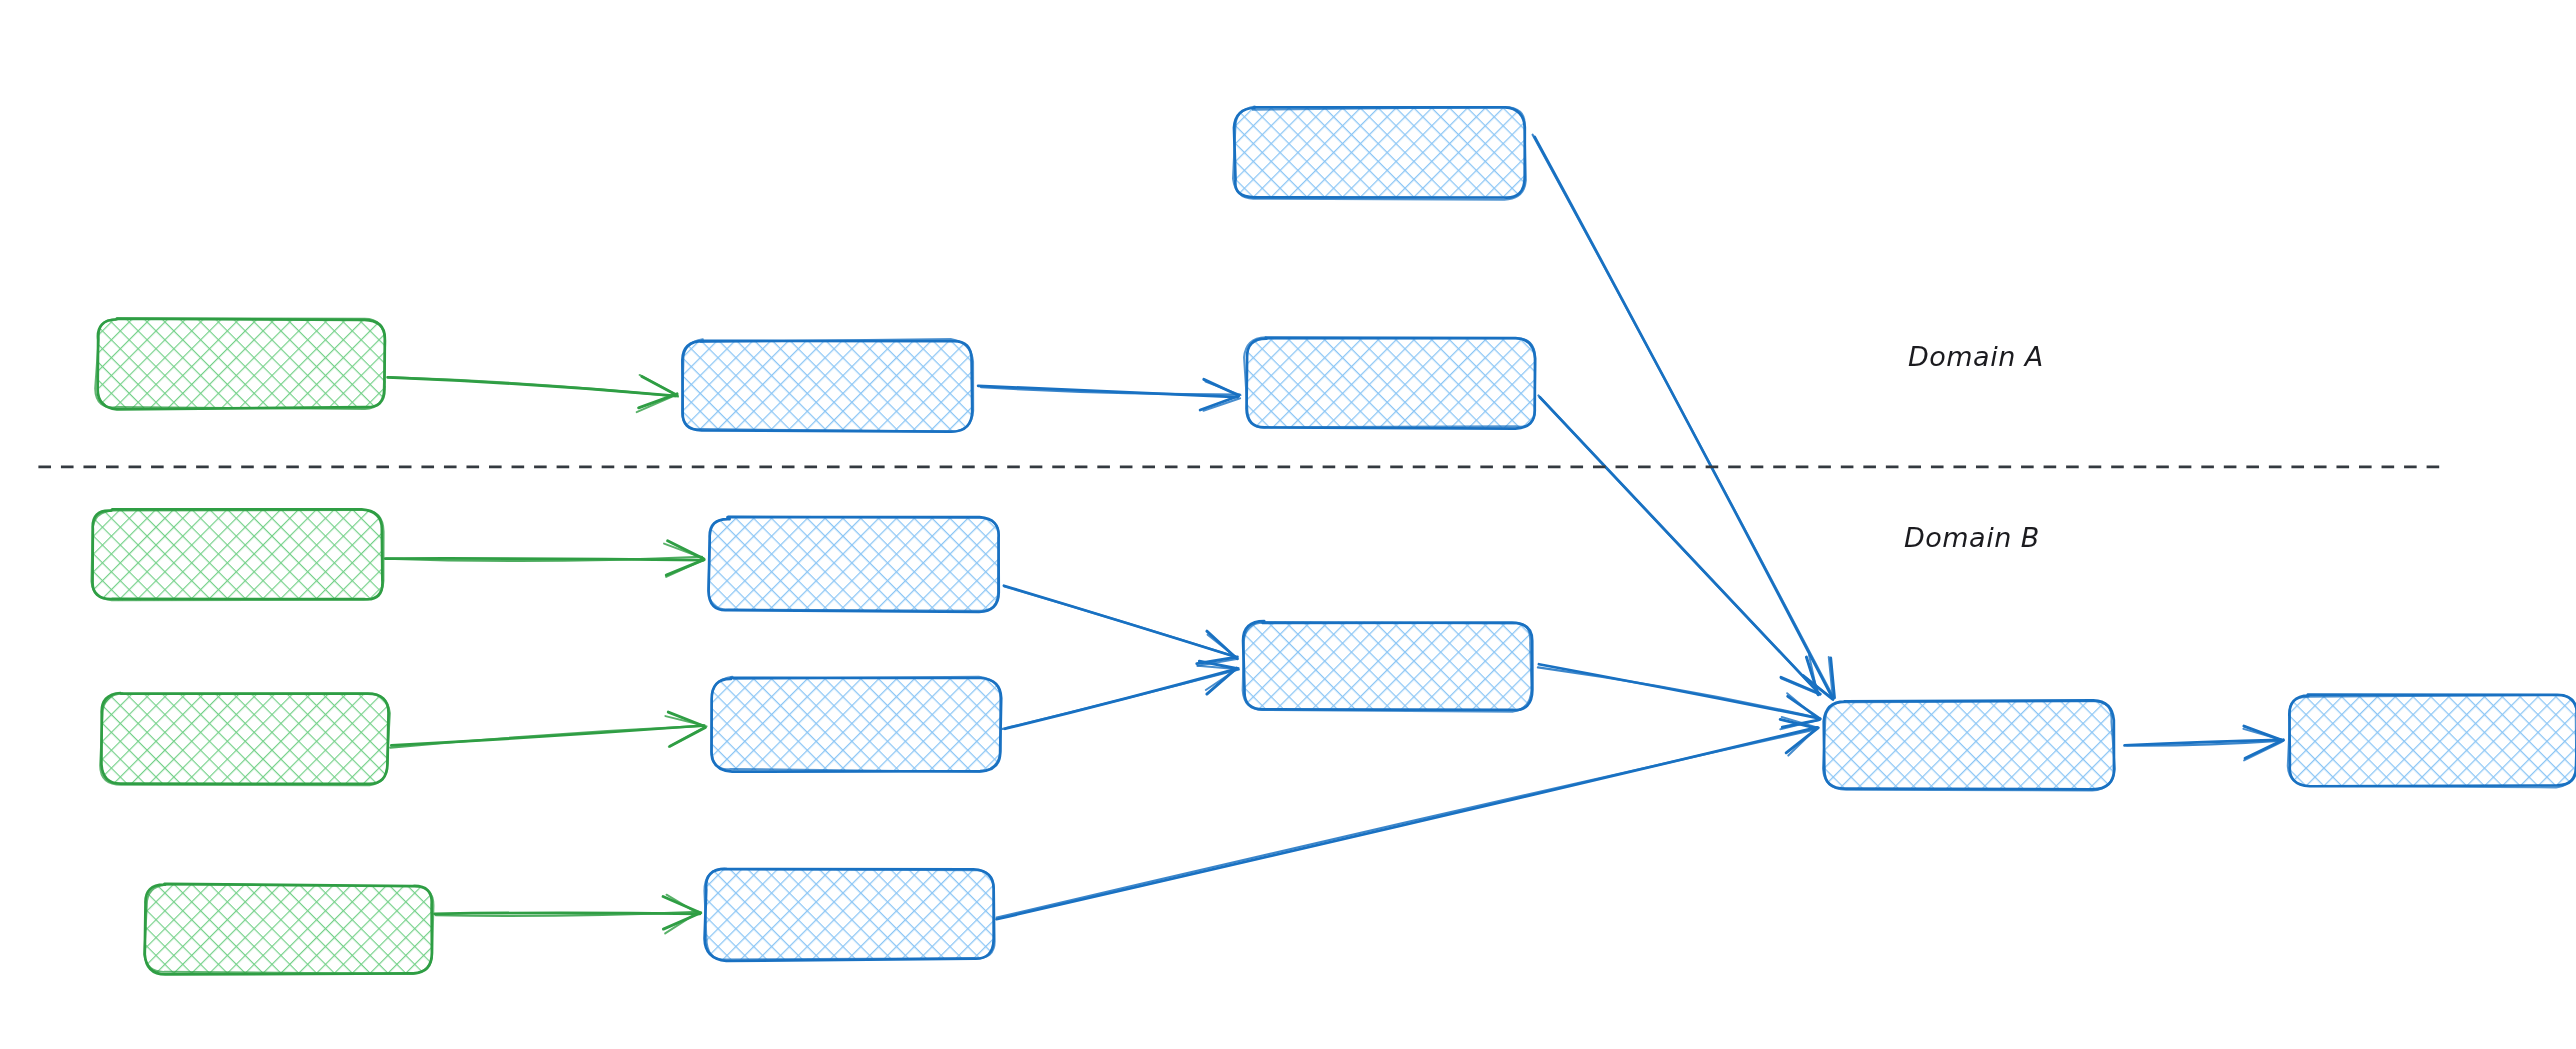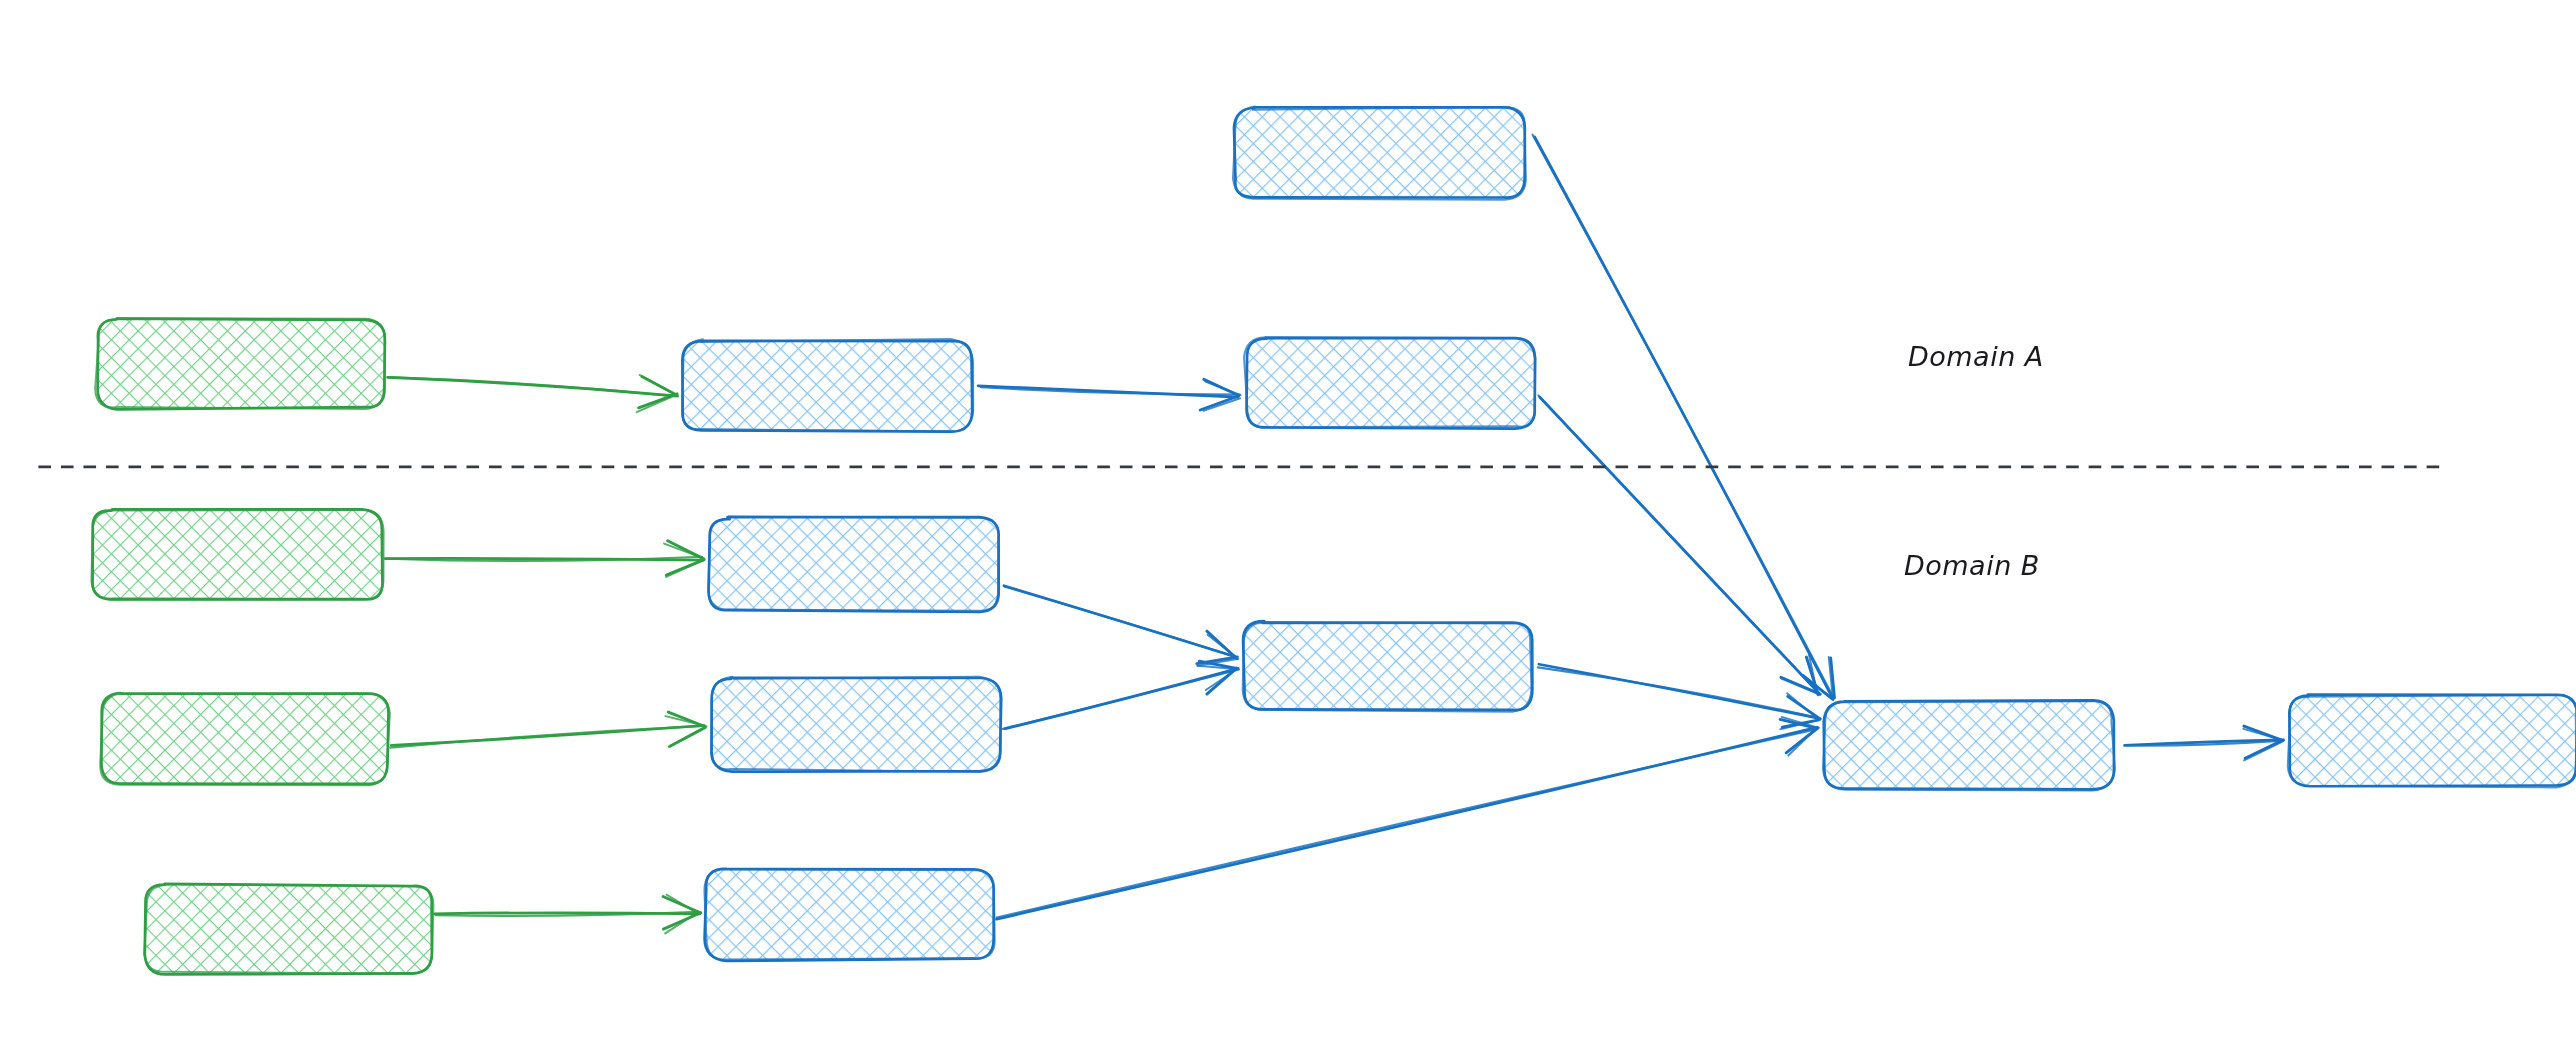--- a/index.html
+++ b/index.html
@@ -34,21 +34,21 @@
     font-family: "DejaVu Sans", sans-serif;
     font-size: 27px;
     font-weight: 400;
     font-style: italic;
     letter-spacing: 0.5px;
     color: #1b1b1f;
     white-space: nowrap;
     user-select: none;
   }
   #domain-a-label { left: 1886px; top: 341px; }
-  #domain-b-label { left: 1882px; top: 550px; }
+  #domain-b-label { left: 1882px; top: 522px; }
 </style>
 </head>
 <body>
 
 <div id="canvas-root">
 
   <svg id="diagram-svg" viewBox="0 0 2858 1164" xmlns="http://www.w3.org/2000/svg">
     <defs>
       <pattern id="hatch-green" patternUnits="userSpaceOnUse" width="14" height="14" patternTransform="rotate(45)">
         <rect width="14" height="14" fill="#ffffff"></rect>

